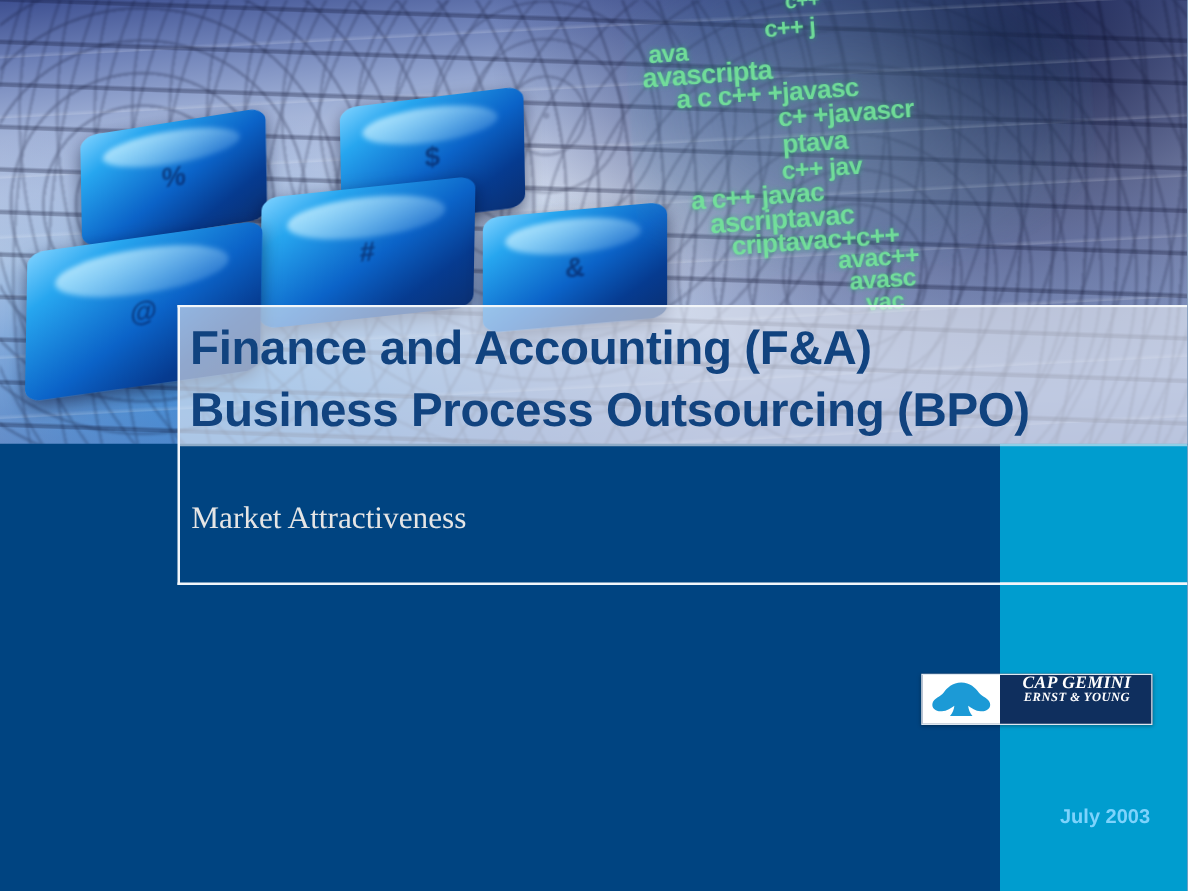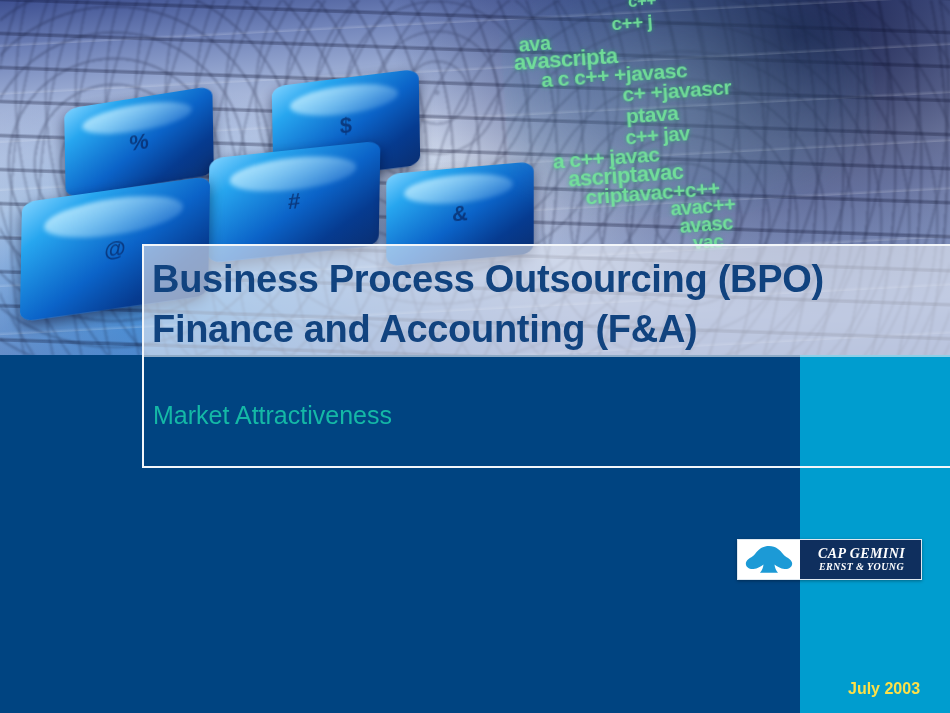--- a/index.html
+++ b/index.html
@@ -205,22 +205,22 @@
     position: absolute;
     left: 0;
     top: 111px;
     right: 0;
     bottom: 0;
   }
   .subtitle-text {
     position: absolute;
     left: 9px;
     top: 43px;
-    color: #14b8a6;
-    font-family: Liberation Sans, sans-serif;
+    color: #e5e5e5;
+    font-family: Liberation Serif, serif;
     font-size: 25px;
     line-height: 30px;
     white-space: nowrap;
     text-align: right;
   }
 
   
   .box-rule-extend {
     position: absolute;
     left: 800px;
@@ -254,41 +254,40 @@
     position: absolute;
     left: 50%;
     top: 50%;
     transform: translate(-50%, -50%);
   }
   .logo-type {
     flex: 1;
     display: flex;
     flex-direction: column;
     align-items: center;
-    justify-content: center;
     padding-left: 2px;
   }
   .logo-line1, .logo-line2 {
     color: #ffffff;
     font-family: "Liberation Serif", serif;
     font-weight: bold;
     font-style: italic;
     letter-spacing: 0.4px;
     line-height: 1.02;
     white-space: nowrap;
   }
   .logo-line1 { font-size: 14px; }
   .logo-line2 { font-size: 10px; }
 
   
   .date-text {
     position: absolute;
     left: 848px;
-    top: 680px;
-    color: #fde047;
+    top: 645px;
+    color: #7dd3fc;
     font-family: "Liberation Sans", sans-serif;
     font-weight: bold;
     font-size: 16px;
     white-space: nowrap;
   }
 </style>
 </head>
 <body>
 
 <div class="slide">
@@ -342,22 +341,22 @@
       <div class="code-line" style="left:178px; top:246px; font-size:19px;">vac</div>
     </div>
   </div>
 
   <div class="navy-field"></div>
   <div class="cyan-column"></div>
 
   <div class="title-box">
     <div class="title-area">
       <div class="title-text">
+        <span class="title-line">Finance and Accounting (F&amp;A)</span>
         <span class="title-line">Business Process Outsourcing (BPO)</span>
-        <span class="title-line">Finance and Accounting (F&amp;A)</span>
       </div>
     </div>
     <div class="subtitle-area">
       <div class="subtitle-text">Market Attractiveness</div>
     </div>
   </div>
   <div class="box-rule-extend"></div>
 
   <div class="logo">
     <div class="logo-mark">

